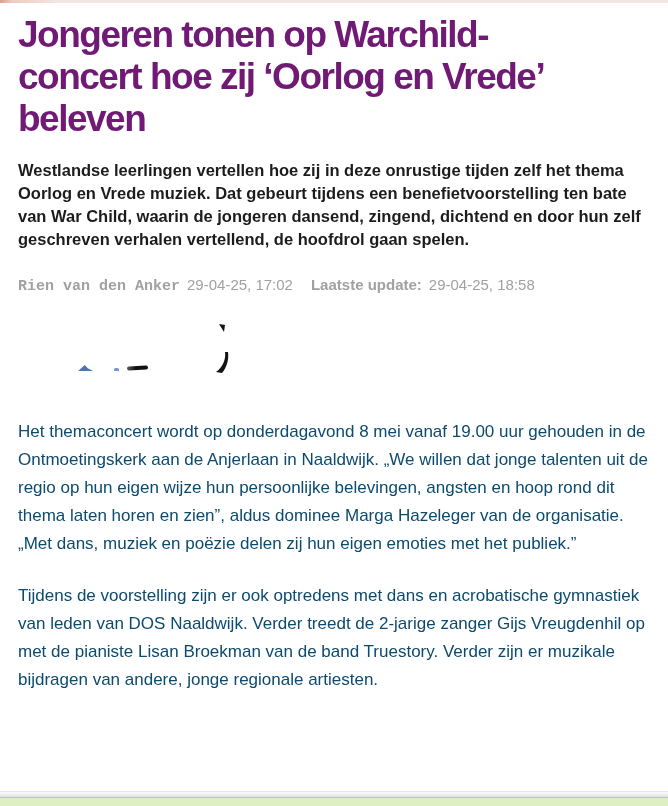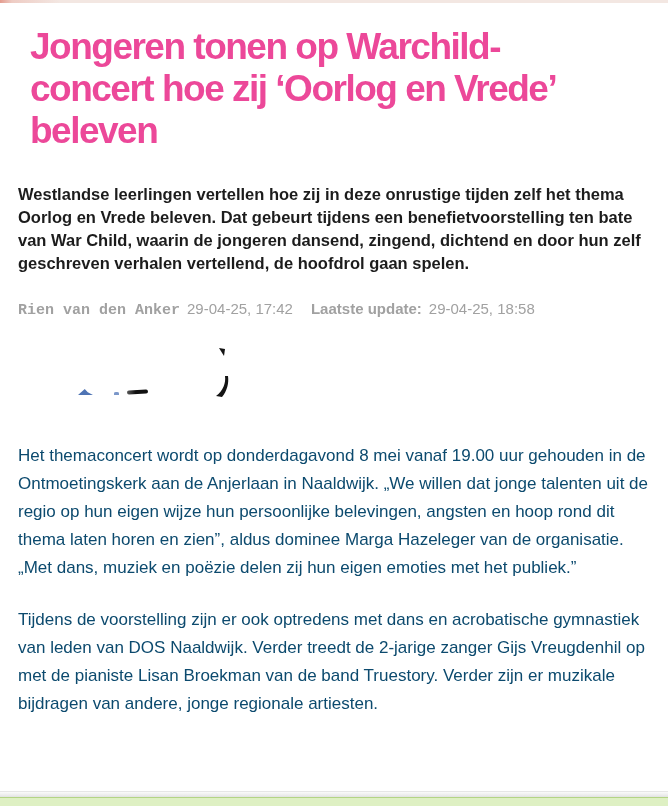--- a/index.html
+++ b/index.html
@@ -20,27 +20,27 @@
   .top-loading-line {
     position: absolute;
     top: 0; left: 0; right: 0;
     height: 3px;
     background: linear-gradient(to right, #e49c8f 0px, #eeccc4 12px, #f3e7e2 60px, #f3e7e2 100%);
   }
   .article {
     padding: 0 18px;
   }
   h1.headline {
-    margin: 12px;
+    margin: 0;
     padding-top: 14px;
     font-size: 37px;
     line-height: 42px;
     font-weight: 700;
     letter-spacing: -1.5px;
-    color: #ec4899;
+    color: #701a75;
   }
   h1.headline span { display: block; white-space: nowrap; }
   .intro {
     margin: 0;
     padding-top: 19px;
     font-size: 16.5px;
     line-height: 23px;
     font-weight: 700;
     color: #1c1c1c;
     max-width: 630px;
@@ -115,25 +115,25 @@
   <div class="top-loading-line"></div>
 
   <article class="article">
 
     <h1 class="headline">
       <span>Jongeren tonen op Warchild-</span>
       <span>concert hoe zij ‘Oorlog en Vrede’</span>
       <span>beleven</span>
     </h1>
 
-    <p class="intro">Westlandse leerlingen vertellen hoe zij in deze onrustige tijden zelf het thema Oorlog en Vrede beleven. Dat gebeurt tijdens een benefietvoorstelling ten bate van War Child, waarin de jongeren dansend, zingend, dichtend en door hun zelf geschreven verhalen vertellend, de hoofdrol gaan spelen.</p>
+    <p class="intro">Westlandse leerlingen vertellen hoe zij in deze onrustige tijden zelf het thema Oorlog en Vrede muziek. Dat gebeurt tijdens een benefietvoorstelling ten bate van War Child, waarin de jongeren dansend, zingend, dichtend en door hun zelf geschreven verhalen vertellend, de hoofdrol gaan spelen.</p>
 
     <div class="byline">
       <span class="author">Rien van den Anker</span>
-      <span class="pubdate">29-04-25, 17:42</span>
+      <span class="pubdate">29-04-25, 17:02</span>
       <span class="update-label">Laatste update:</span>
       <span class="update-date">29-04-25, 18:58</span>
     </div>
 
     <div class="partial-image">
       <div class="artifact artifact-blue-1"></div>
       <div class="artifact artifact-blue-2"></div>
       <div class="artifact artifact-dash"></div>
       <svg class="artifact artifact-arc" width="24" height="52" viewBox="0 0 24 52">
         <path d="M 9 0 L 15 1 L 14 8 Z" fill="#141414"></path>

